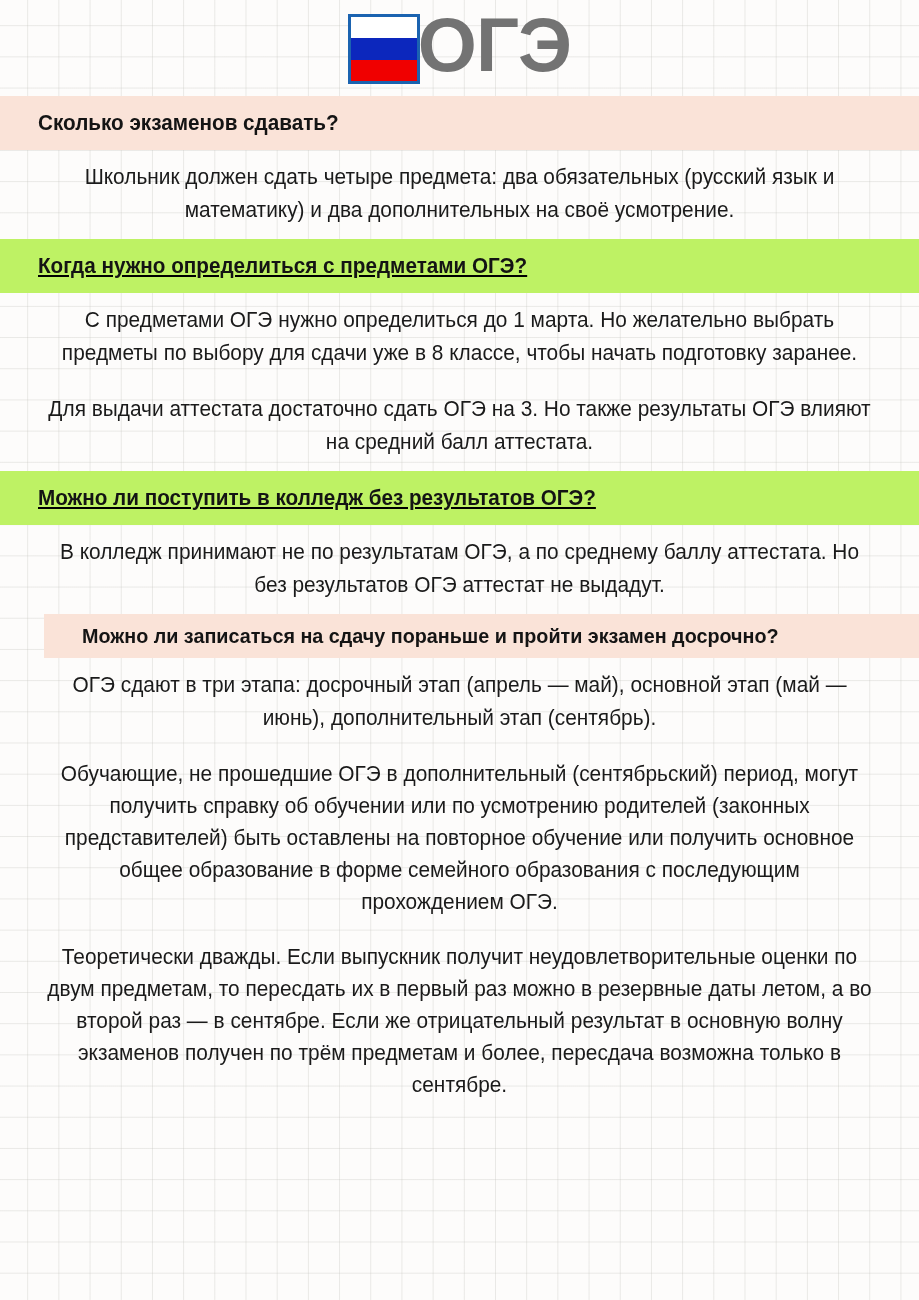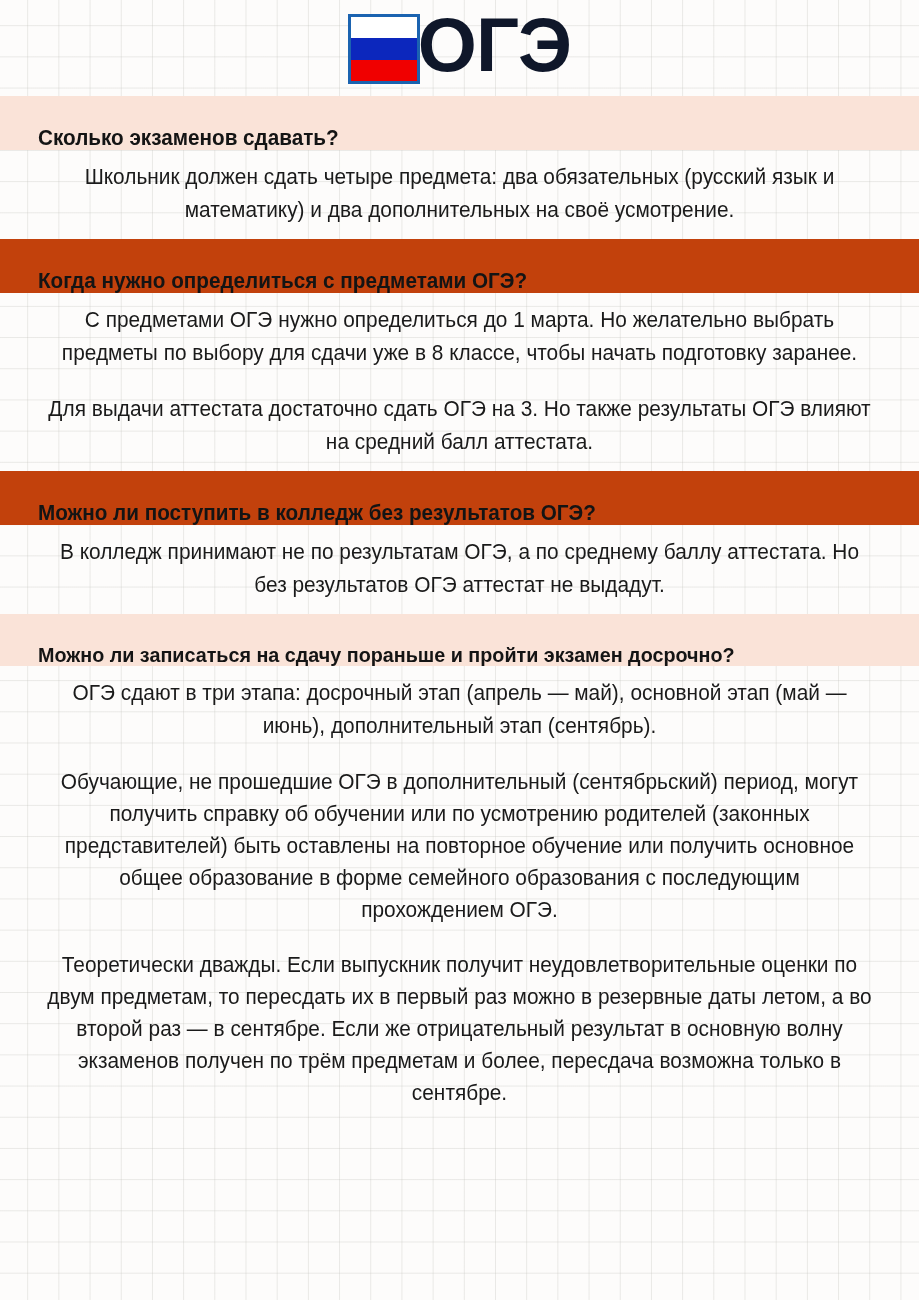--- a/index.html
+++ b/index.html
@@ -59,21 +59,21 @@
   }
   .flag .band { width: 100%; height: 33.3333%; }
   .flag .band.white { background: #ffffff; }
   .flag .band.blue  { background: #0c27bd; }
   .flag .band.red   { background: #f00000; }
 
   .logo-text {
     font-family: "Liberation Sans", sans-serif;
     font-size: 76px;
     font-weight: 700;
-    color: #0f172a;
+    color: #737373;
     letter-spacing: -1px;
     line-height: 70px;
     margin-left: -2px;
     position: relative;
     top: -3px;
   }
 
   
   .banner {
     height: 61px;
@@ -90,39 +90,39 @@
     line-height: 41px;
     transform: scaleX(1.02);
     white-space: nowrap;
   }
 
   
   .faq-list { display: flex; flex-direction: column; }
 
   .qbar {
     display: flex;
-    align-items: flex-end;
+    align-items: center;
     padding: 0 0 0 38px;
   }
   .qbar.peach { background: #fae3d8; }
-  .qbar.blue  { background: #c2410c; }
+  .qbar.blue  { background: #bef264; text-decoration: underline; }
 
   .qtext {
     font-size: 22px;
     font-weight: 700;
     color: #141414;
     line-height: 1.1;
     transform: scaleX(0.94);
     transform-origin: left center;
     white-space: nowrap;
   }
 
   
   .qbar.h54 { height: 54px; }
-  .qbar.h52 { height: 52px; }
+  .qbar.h52 { height: 44px; margin-left: 44px; }
   .qbar.h46 { height: 46px; }
 
   .qtext.s22 { font-size: 22px; }
   .qtext.s21 { font-size: 21px; }
   .qtext.s17 { font-size: 17px; }
 
   .answer {
     padding: 11px 34px 12px 34px;
     text-align: center;
     font-size: 21.5px;

